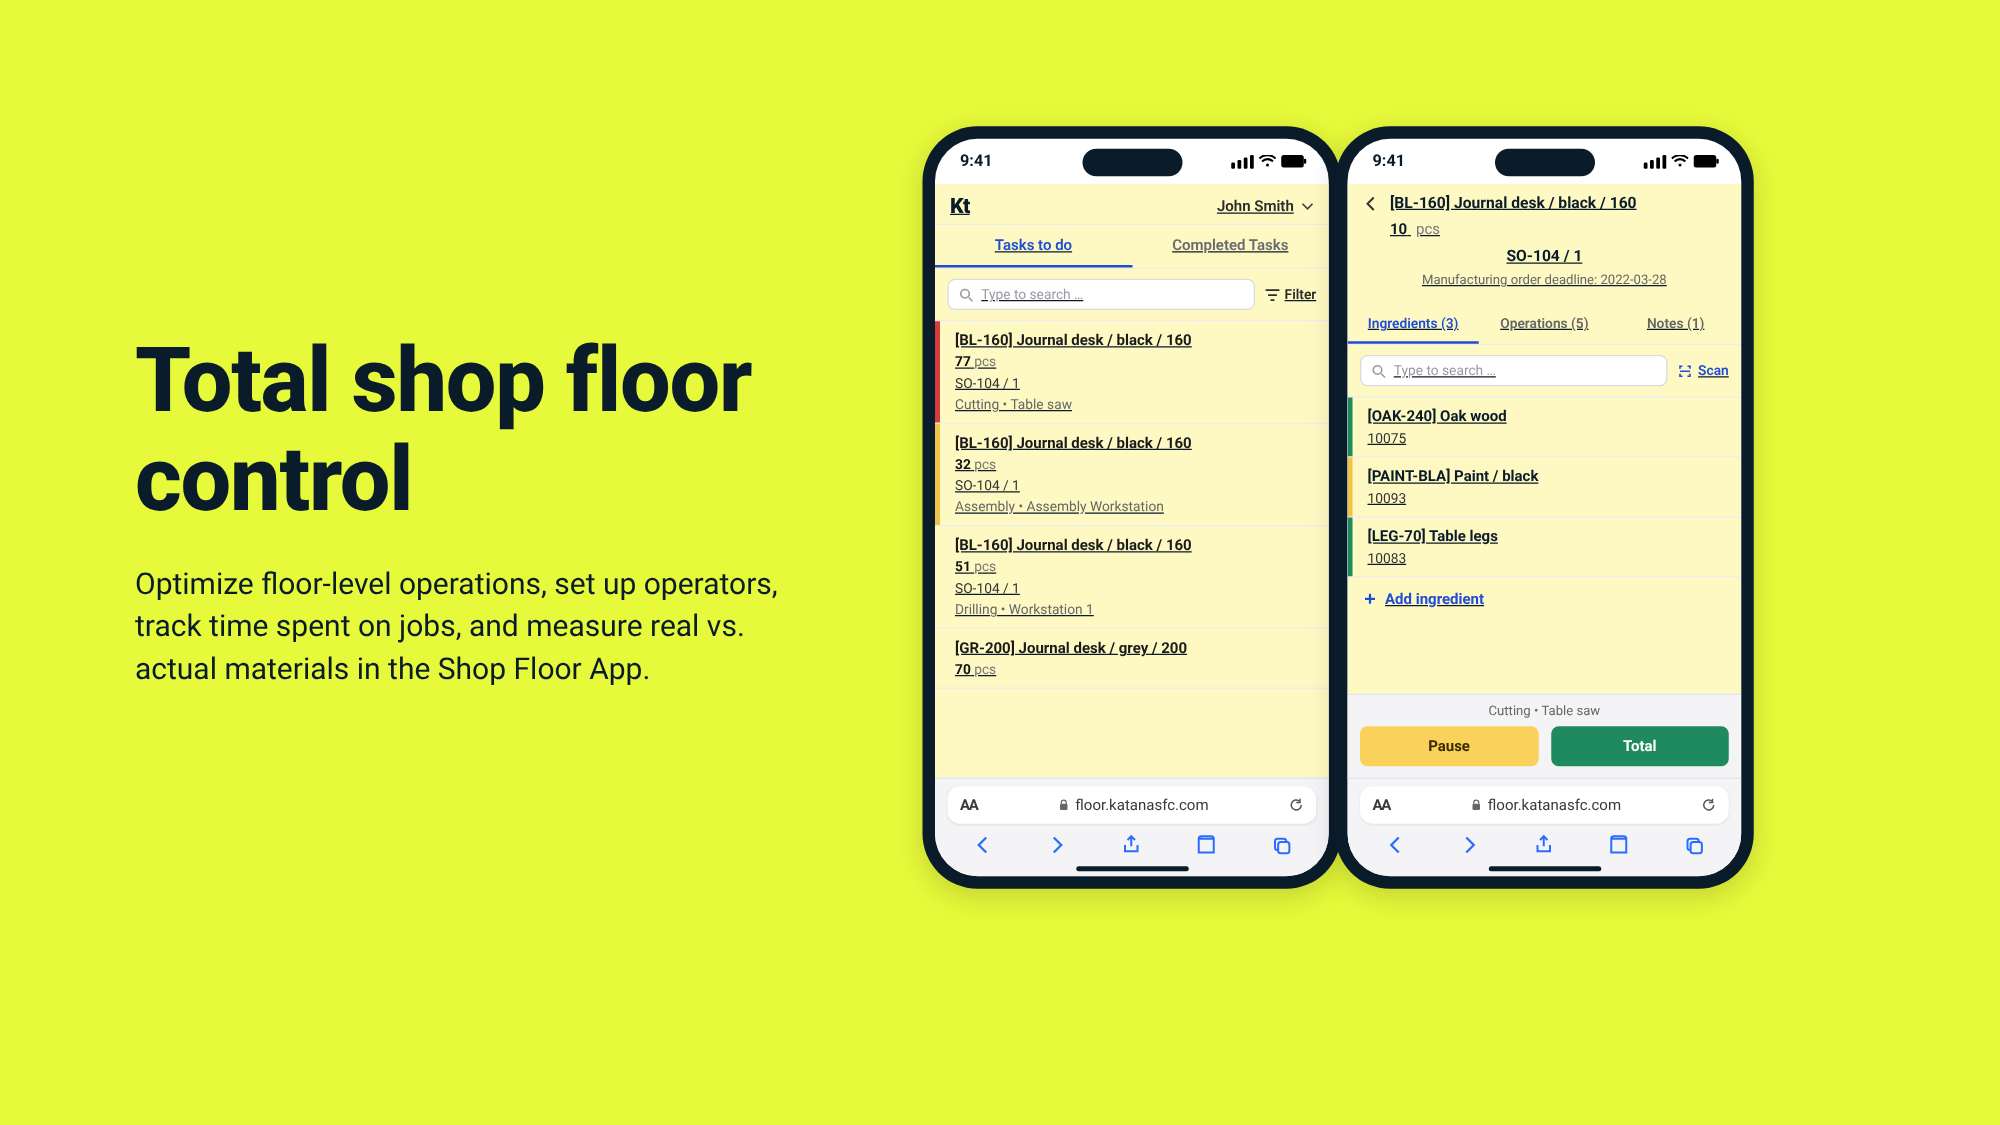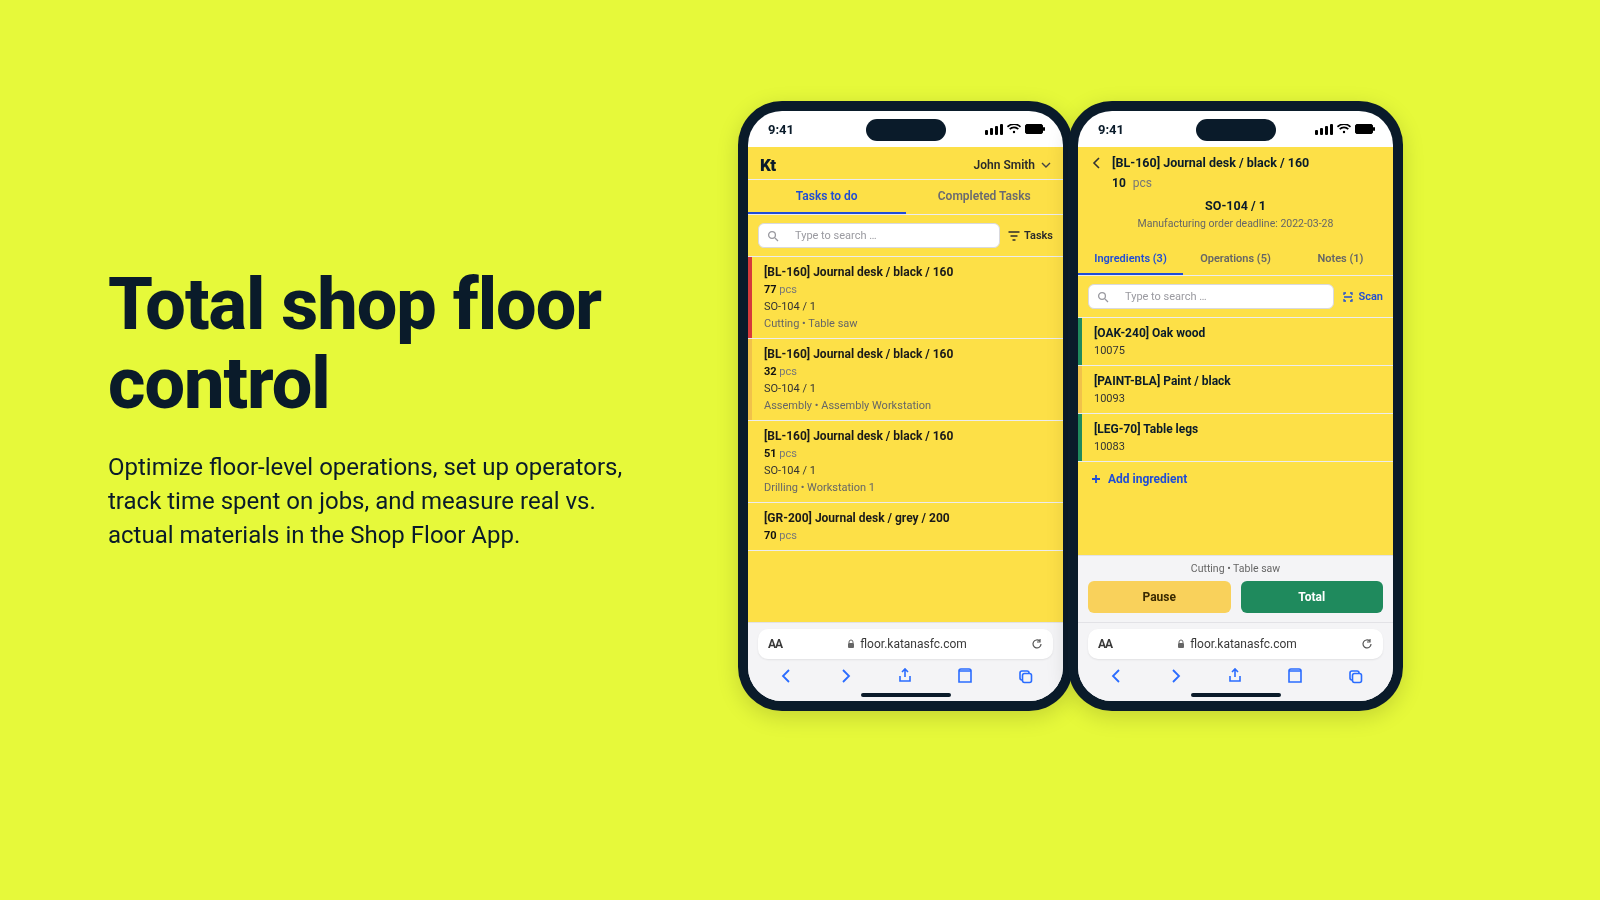--- a/index.html
+++ b/index.html
@@ -115,35 +115,35 @@
   display:flex; justify-content:space-around;
   padding:4px 8px 6px;
 }
 .navbar svg { width:18px; height:18px; }
 .homebar {
   width:90px; height:4px; border-radius:2px;
   background:#0a1b2a; margin:2px auto 4px;
 }
 
 
-.appcontent { position:absolute; top:36px; left:0; right:0; bottom:78px; overflow:hidden; background:#fde047;}
+.appcontent { position:absolute; top:36px; left:0; right:0; bottom:78px; overflow:hidden; background:#fef9c3;text-decoration:underline;}
 .row { border-bottom:1px solid #ececef; }
 
 
 .p1-header {
   display:flex; align-items:center; justify-content:space-between;
   padding:8px 12px 4px; border-bottom:1px solid #ececef;
 }
 .logo { font-weight:900; font-size:17px; letter-spacing:-0.5px; }
 .user { display:flex; align-items:center; gap:6px; font-size:12px; font-weight:600; color:#2b2b2b;}
 .tabs { display:flex; }
 .tab { flex:1; text-align:center; font-size:12px; font-weight:600; padding:9px 0; color:#6a6a70; }
 .tab.active { color:#1f4dd6; border-bottom:2px solid #1f4dd6; }
 .searchrow { display:flex; gap:8px; padding:8px 10px; align-items:center; border-bottom:1px solid #ececef;}
-.searchbox { flex:1; display:flex; align-items:center; gap:16px; background:#fff; border:1px solid #d9d9de; border-radius:6px; padding:5px 8px; font-size:11px; color:#9a9aa0;}
+.searchbox { flex:1; display:flex; align-items:center; gap:6px; background:#fff; border:1px solid #d9d9de; border-radius:6px; padding:5px 8px; font-size:11px; color:#9a9aa0;}
 .filter { display:flex; gap:4px; align-items:center; font-size:11px; font-weight:600; color:#2b2b2b;}
 .task {
   position:relative; padding:8px 12px 8px 16px; border-bottom:1px solid #ececef; font-size:11px;
 }
 .task .stripe { position:absolute; left:0; top:0; bottom:0; width:4px; }
 .task .title { font-weight:700; font-size:12px; color:#1a1a1a;}
 .task .qty { margin-top:4px; color:#111;}
 .task .qty span { color:#777; }
 .task .so { margin-top:4px; color:#333;}
 .task .op { margin-top:4px; color:#666;}
@@ -226,21 +226,21 @@
             <svg width="12" height="12" viewBox="0 0 12 12">
                 <circle cx="5" cy="5" r="3.4" stroke="#9a9aa0" stroke-width="1.3" fill="none"></circle>
                 <path d="M8 8l3 3" stroke="#9a9aa0" stroke-width="1.3"></path>
               </svg>
             <span>Type to search …</span>
           </div>
           <div class="filter">
             <svg width="12" height="12" viewBox="0 0 12 12">
                 <path d="M1 2h10M3 6h6M5 10h2" stroke="#2b2b2b" stroke-width="1.4" stroke-linecap="round"></path>
               </svg>
-            <span>Tasks</span>
+            <span>Filter</span>
           </div>
         </div>
 
         <div id="p1-tasks">
             <div class="task">
               <div class="stripe" style="background:#d63a3a"></div>
               <div class="title">[BL-160] Journal desk / black / 160</div>
               <div class="qty"><b>77</b> <span>pcs</span></div>
               <div class="so">SO-104 / 1</div>
               <div class="op">Cutting  •  Table saw</div>

